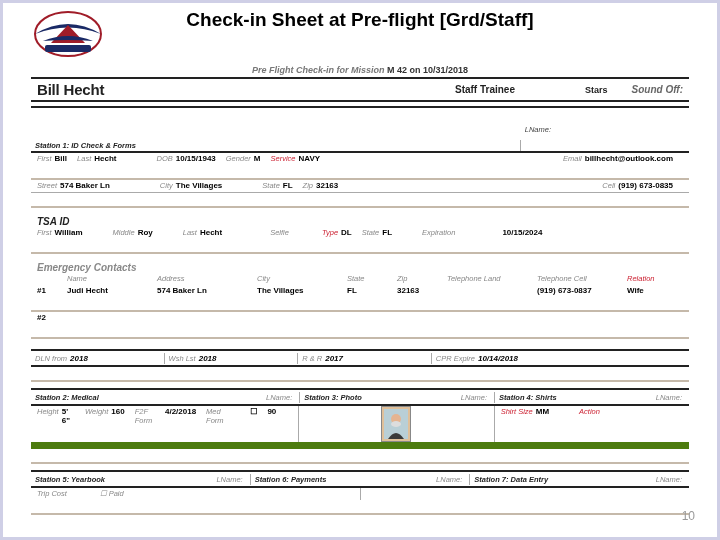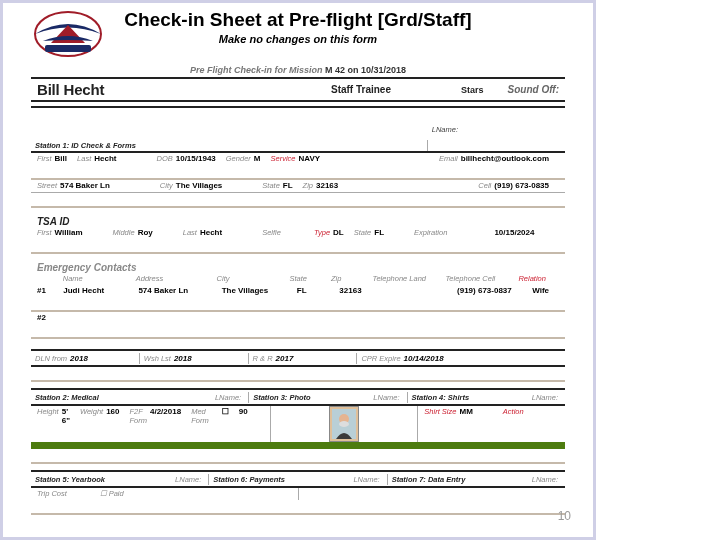--- a/index.html
+++ b/index.html
@@ -5,21 +5,21 @@
   body {
     margin: 0;
     width: 720px;
     height: 540px;
     background: #fff;
     font-family: Arial, sans-serif;
     position: relative;
     overflow: hidden;
   }
   .slide {
-    width: 596px;
+    width: 720px;
     height: 540px;
     border: 3px solid #cfcfe6;
     box-sizing: border-box;
     position: relative;
     background: #fff;
   }
   .header {
     position: relative;
     height: 62px;
   }
@@ -137,21 +137,20 @@
     <div class="logo">
       <svg viewBox="0 0 70 50">
         <ellipse cx="35" cy="25" rx="33" ry="22" fill="#fff" stroke="#a01c28" stroke-width="2"></ellipse>
         <path d="M2 25 Q35 5 68 25 Q35 12 2 25" fill="#1a2a66"></path>
         <path d="M18 34 L35 16 L52 34 Z" fill="#a01c28"></path>
         <path d="M10 32 Q35 22 60 32 Q35 30 10 32" fill="#1a2a66"></path>
         <rect x="12" y="36" width="46" height="7" fill="#1a2a66" rx="2"></rect>
       </svg>
     </div>
     <div class="title">Check-in Sheet at  Pre-flight [Grd/Staff]</div>
-    <div class="subtitle">Make no changes on this form</div>
   </div>
 
   <div class="form-wrap">
 
     <div class="pf-title">
       <span class="gray">Pre Flight Check-in for Mission</span>
       <span>M 42 on 10/31/2018</span>
     </div>
 
     <div class="row bar-dark">
@@ -234,21 +233,21 @@
           <span class="val">William</span>
         </div>
       <div class="kv" style="margin-left:20px;">
           <span class="lbl">Middle</span>
           <span class="val">Roy</span>
         </div>
       <div class="kv" style="margin-left:20px;">
           <span class="lbl">Last</span>
           <span class="val">Hecht</span>
         </div>
-      <div class="kv" style="margin-left:30px;">
+      <div class="kv" style="margin-left:38px;">
           <span class="lbl">Selfie</span>
         </div>
       <div class="kv" style="margin-left:20px;">
           <span class="lbl-red">Type</span>
           <span class="val">DL</span>
         </div>
       <div class="kv">
           <span class="lbl">State</span>
           <span class="val">FL</span>
         </div>

